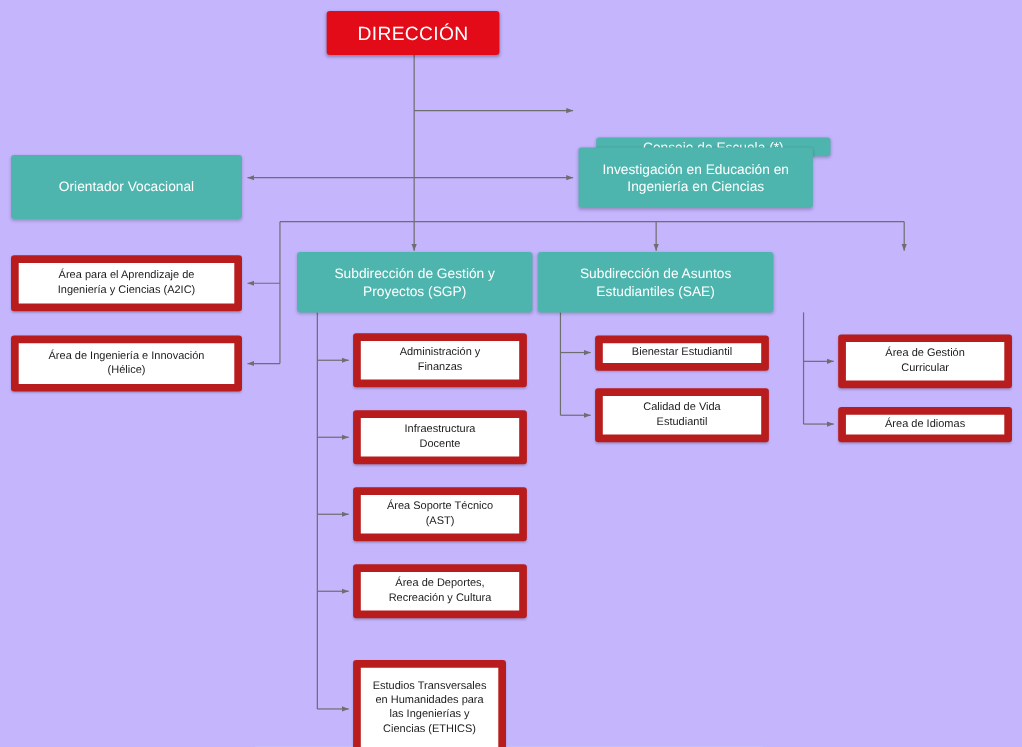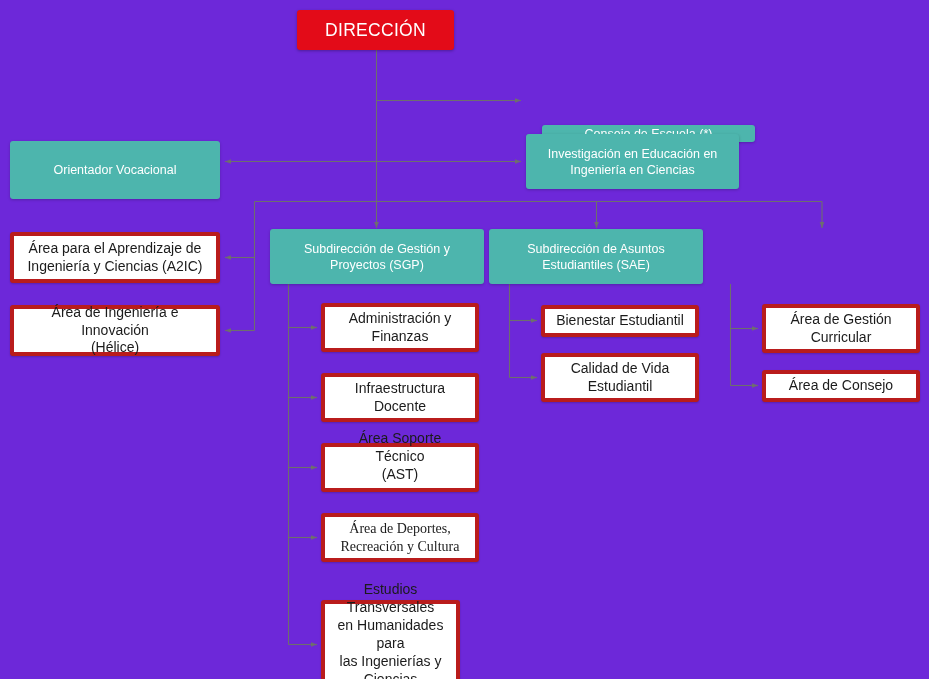--- a/index.html
+++ b/index.html
@@ -8,21 +8,21 @@
     background: #ffffff;
   }
   body {
     font-family: "Liberation Sans", "DejaVu Sans", sans-serif;
     -webkit-font-smoothing: antialiased;
   }
   #chart {
     position: relative;
     width: 929px;
     height: 679px;
-    background: #6d28d9;
+    background: #c4b5fd;
     overflow: hidden;
   }
   #wires {
     position: absolute;
     left: 0;
     top: 0;
     width: 929px;
     height: 679px;
     pointer-events: none;
   }
@@ -47,22 +47,22 @@
   }
   .node.teal {
     background: #4DB5AD;
     color: #ffffff;
     font-size: 12.5px;
     box-shadow: 0 1px 3px rgba(0,0,0,0.22);
   }
   .node.plain {
     background: #ffffff;
     color: #1b1b1b;
-    font-size: 14px;
-    border: 4px solid #b91c1c;
+    font-size: 10px;
+    border: 7px solid #b91c1c;
     box-shadow: 0 1px 2px rgba(0,0,0,0.20);
   }
 </style>
 </head>
 <body>
 
 <div id="chart">
 
   <svg id="wires" viewBox="0 0 929 679" width="929" height="679" xmlns="http://www.w3.org/2000/svg">
     <defs>
@@ -157,21 +157,21 @@
   <div class="node plain" style="left:321px; top:373px; width:158px; height:49px;">
     <span>Infraestructura
 Docente</span>
   </div>
 
   <div class="node plain" style="left:321px; top:443px; width:158px; height:49px;align-items:flex-end;">
     <span>Área Soporte Técnico
 (AST)</span>
   </div>
 
-  <div class="node plain" style="left:321px; top:513px; width:158px; height:49px;font-family:Liberation Serif, serif;">
+  <div class="node plain" style="left:321px; top:513px; width:158px; height:49px;">
     <span>Área de Deportes,
 Recreación y Cultura</span>
   </div>
 
   <div class="node plain" style="left:321px; top:600px; width:139px; height:88px;">
     <span>Estudios Transversales
 en Humanidades para
 las Ingenierías y
 Ciencias (ETHICS)</span>
   </div>
@@ -184,16 +184,16 @@
     <span>Calidad de Vida
 Estudiantil</span>
   </div>
 
   <div class="node plain" style="left:762px; top:304px; width:158px; height:49px;">
     <span>Área de Gestión
 Curricular</span>
   </div>
 
   <div class="node plain" style="left:762px; top:370px; width:158px; height:32px;">
-    <span>Área de Consejo</span>
+    <span>Área de Idiomas</span>
   </div>
 
 </div>
 
 </body></html>

